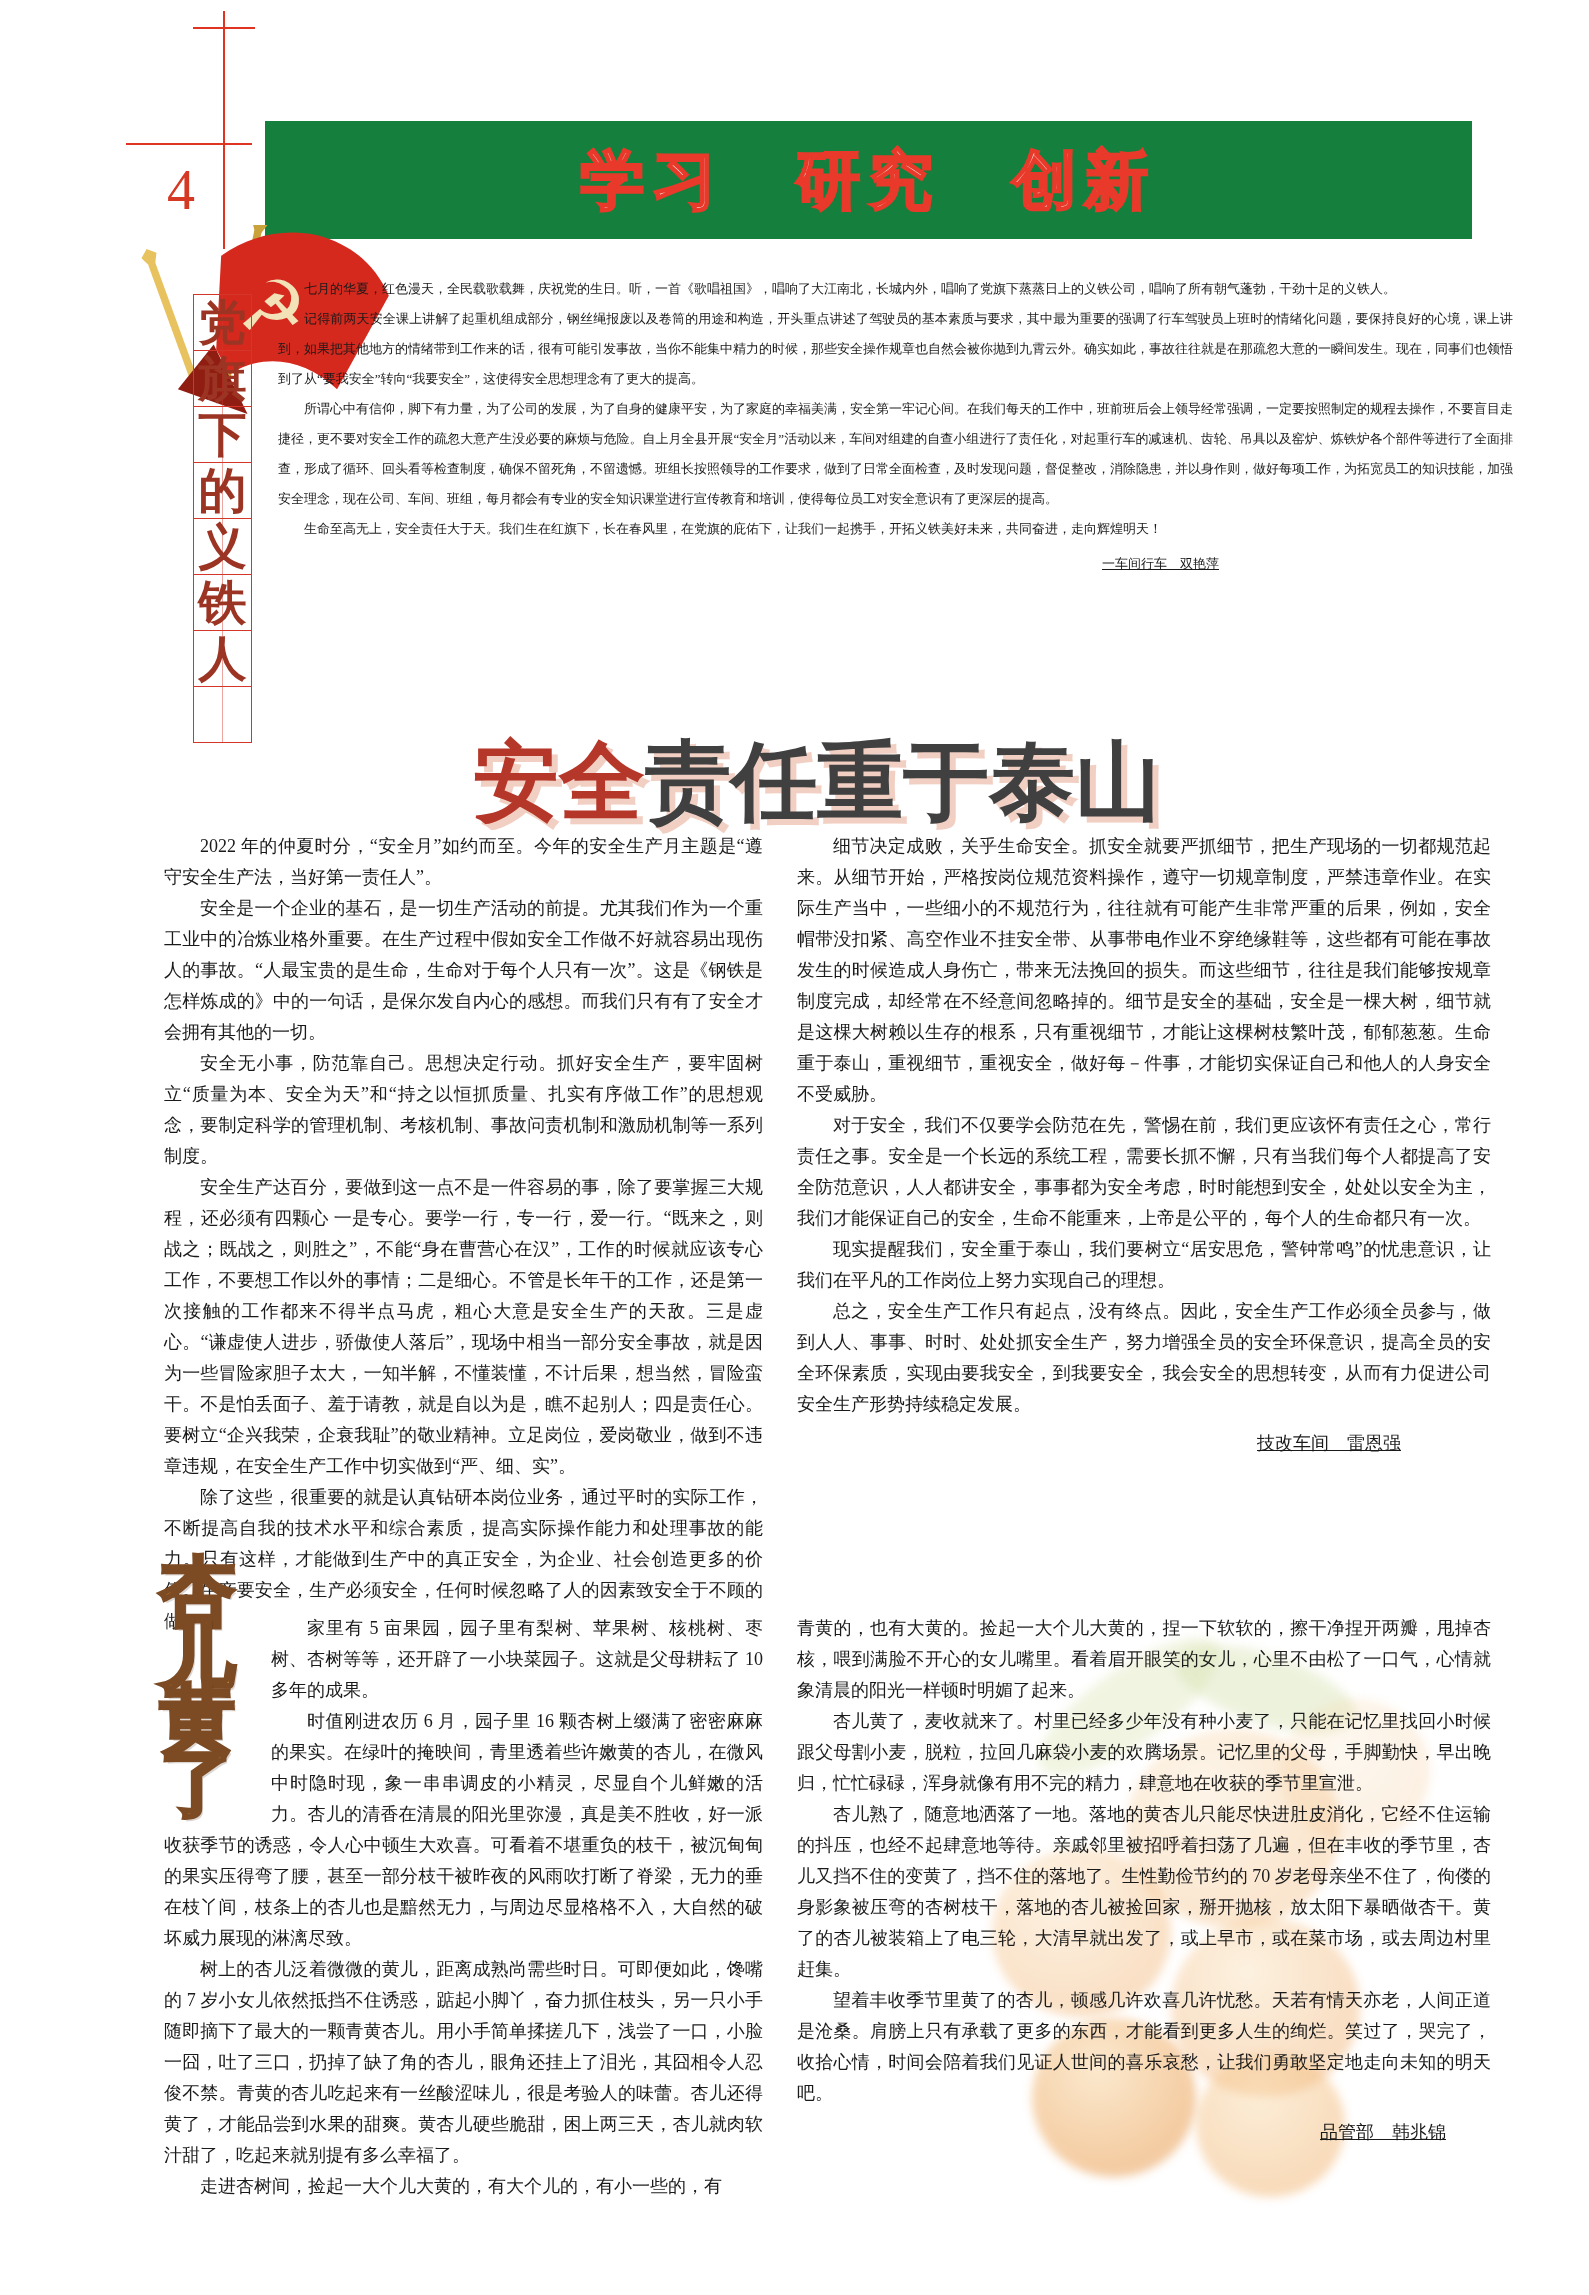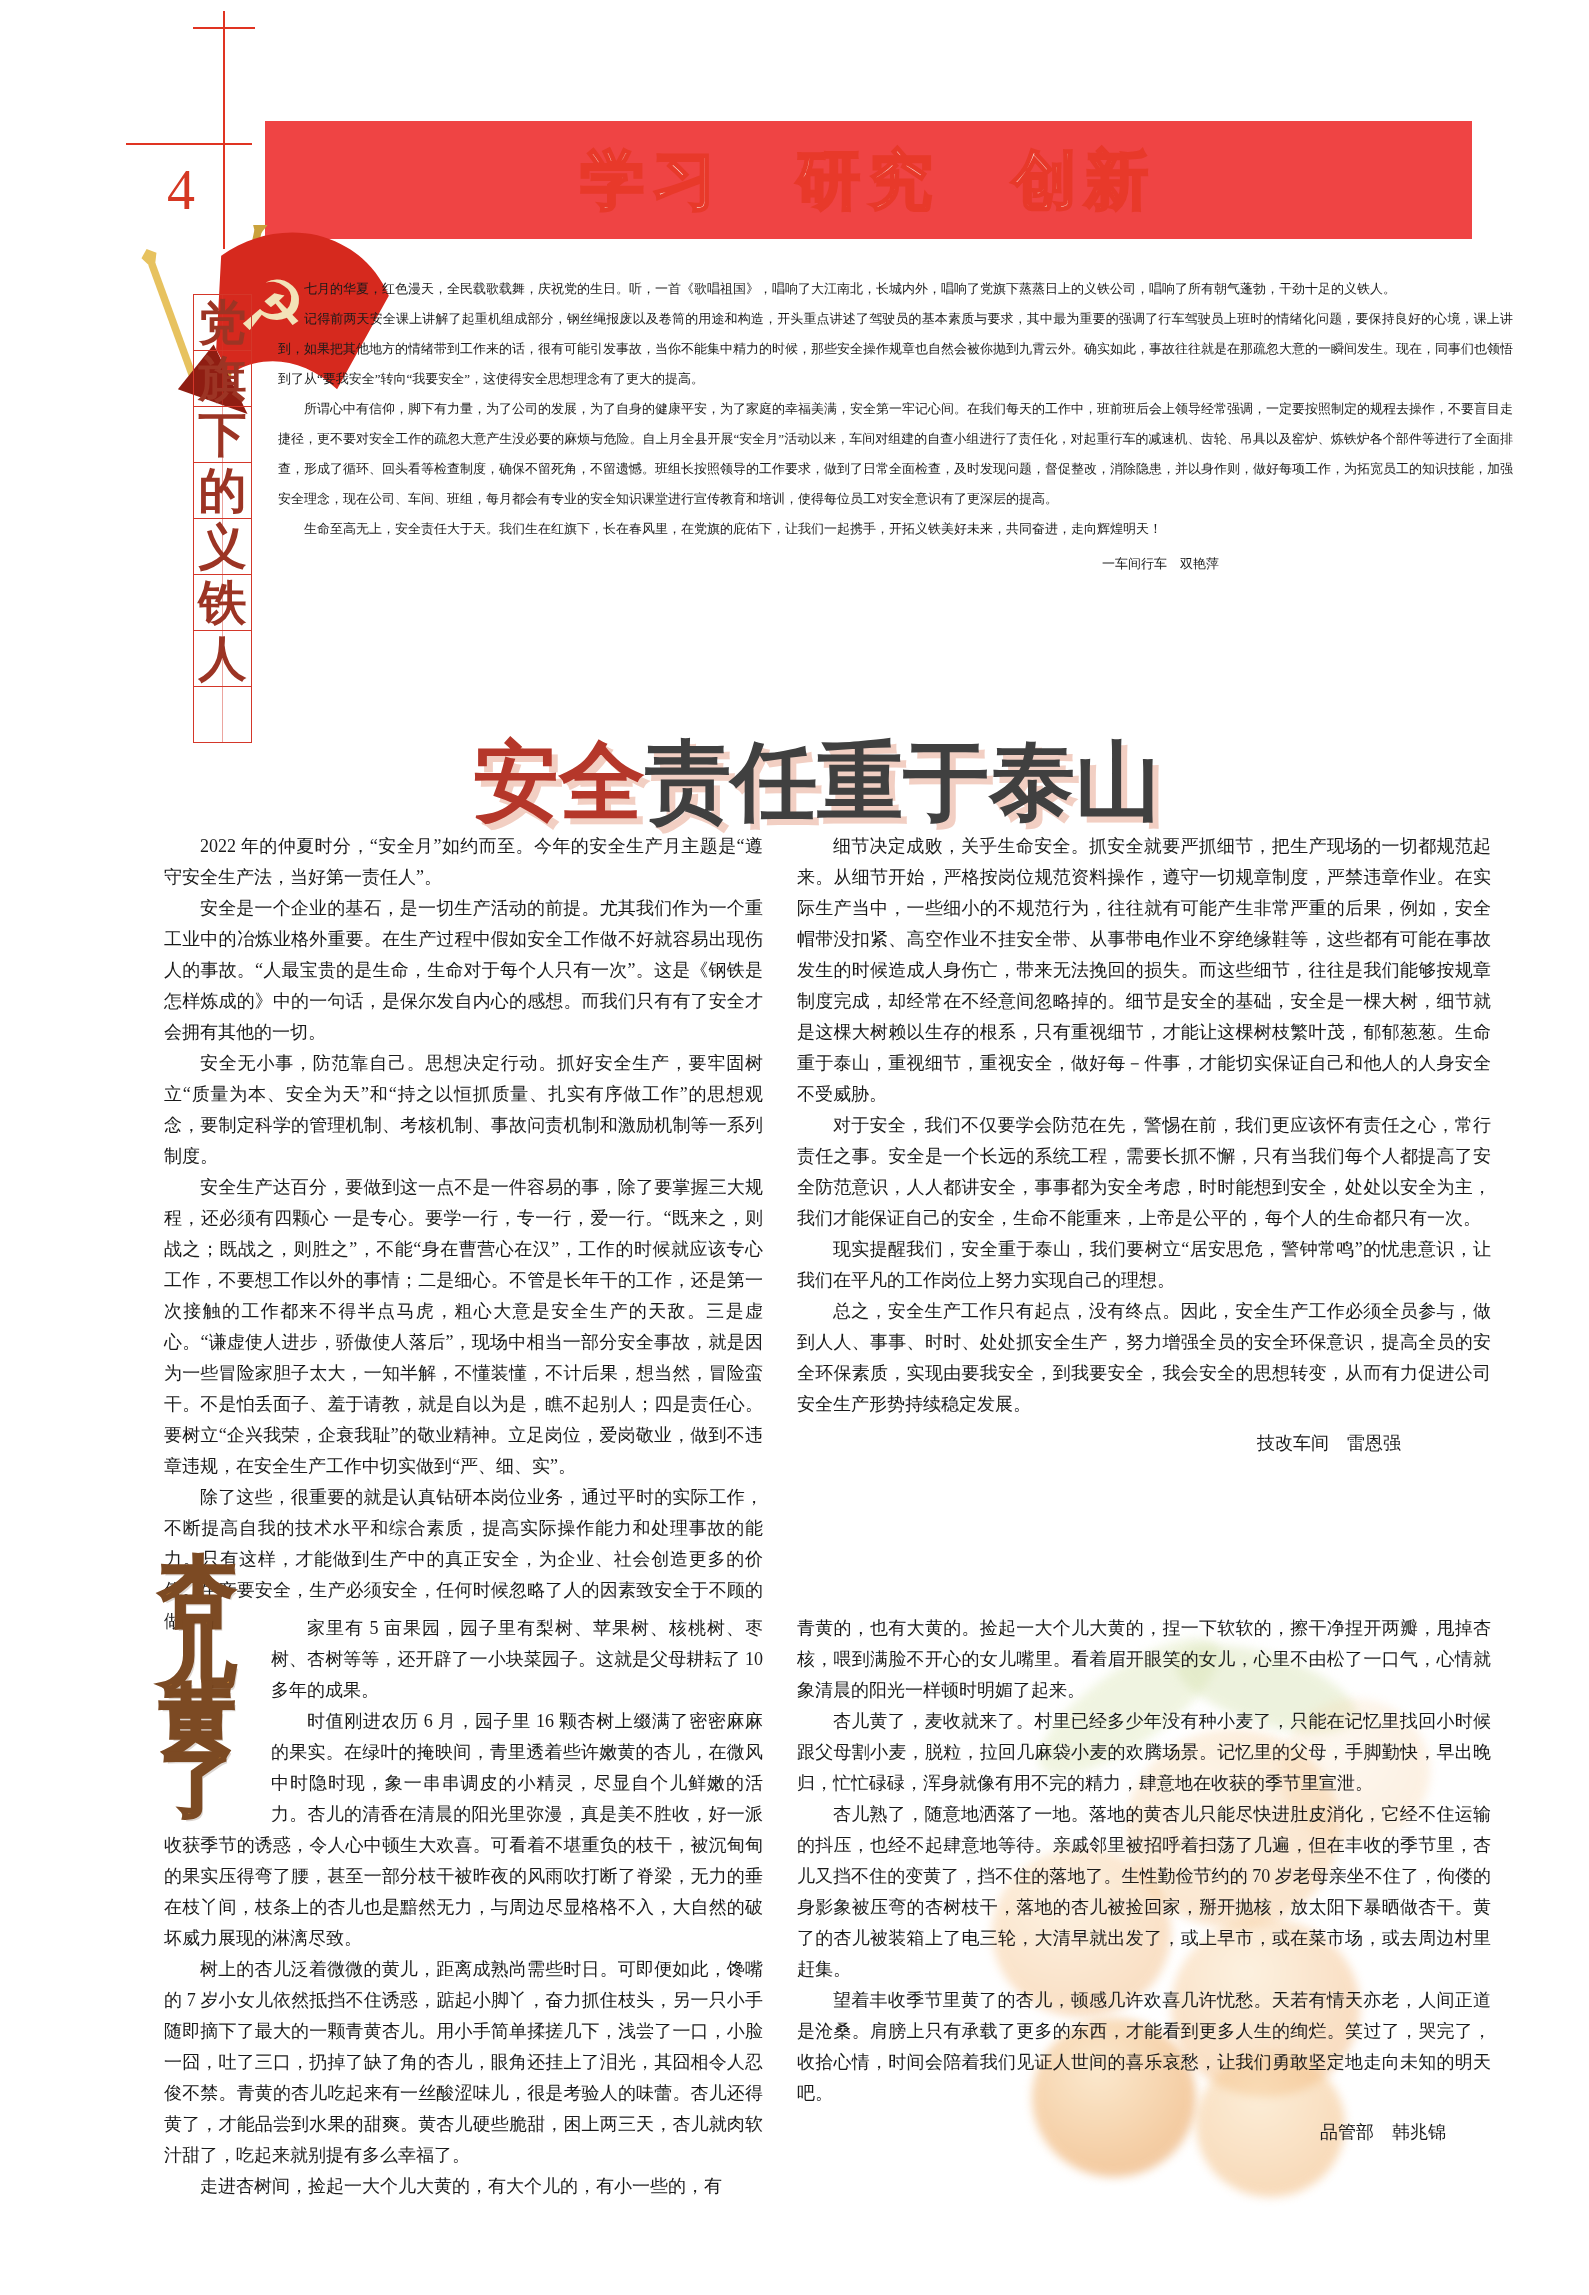--- a/index.html
+++ b/index.html
@@ -11,21 +11,21 @@
   .crop-v { position:absolute; left:223px; top:11px; width:2px; height:238px; background:#e03422; }
   .crop-h1 { position:absolute; left:193px; top:27px; width:62px; height:2px; background:#e03422; }
   .crop-h2 { position:absolute; left:126px; top:143px; width:126px; height:2px; background:#e03422; }
   .page-number {
     position:absolute; left:167px; top:158px; font-size:56px; color:#d53823;
     font-family:"Liberation Serif",serif;
   }
   
   .banner {
     position:absolute; left:265px; top:121px; width:1207px; height:118px;
-    background:#ef4444; display:flex; align-items:center; justify-content:center;
+    background:#15803d; display:flex; align-items:center; justify-content:center;
   }
   .banner-title {
     font-family:"Liberation Sans","DejaVu Sans",sans-serif; font-weight:bold;
     font-size:64px; letter-spacing:8px;
     color:#fbe3dc; -webkit-text-stroke:2.5px #e8392a;
   }
   
   .flag-wrap { position:absolute; left:114px; top:225px; width:279px; height:199px; }
   .vtitle-grid { position:absolute; left:193px; top:295px; width:59px; }
   .vcell {
@@ -35,21 +35,21 @@
   }
   .vcell span {
     font-size:48px; font-weight:bold; color:#9c3424;
     font-family:"Liberation Serif",serif; line-height:1;
   }
   .a1-body {
     position:absolute; left:278px; top:274px; width:1235px;
     font-size:13px; line-height:30px; text-align:justify; color:#1a1a1a; z-index:2;
   }
   .a1-body p { margin:0; text-indent:2em; }
-  .sig { text-align:right; text-indent:0 !important; }
+  .sig { text-align:right; text-indent:0 !important;text-decoration:underline; }
   .a1-sig { padding-right:294px; margin-top:5px !important; }
   
   .a2-headline {
     position:absolute; left:473px; top:738px; display:flex; align-items:flex-end;
     font-family:"Liberation Sans","DejaVu Sans",sans-serif; font-weight:bold; z-index:2;
   }
   .hl-red   { font-size:86px; line-height:1; color:#b5372a; text-shadow:6px 6px 0 #f2cfc3; }
   .hl-black { font-size:86px; line-height:1; color:#404040; text-shadow:6px 6px 0 #f2cfc3; }
   .body-text {
     position:absolute; font-size:18px; line-height:31px; text-align:justify;

